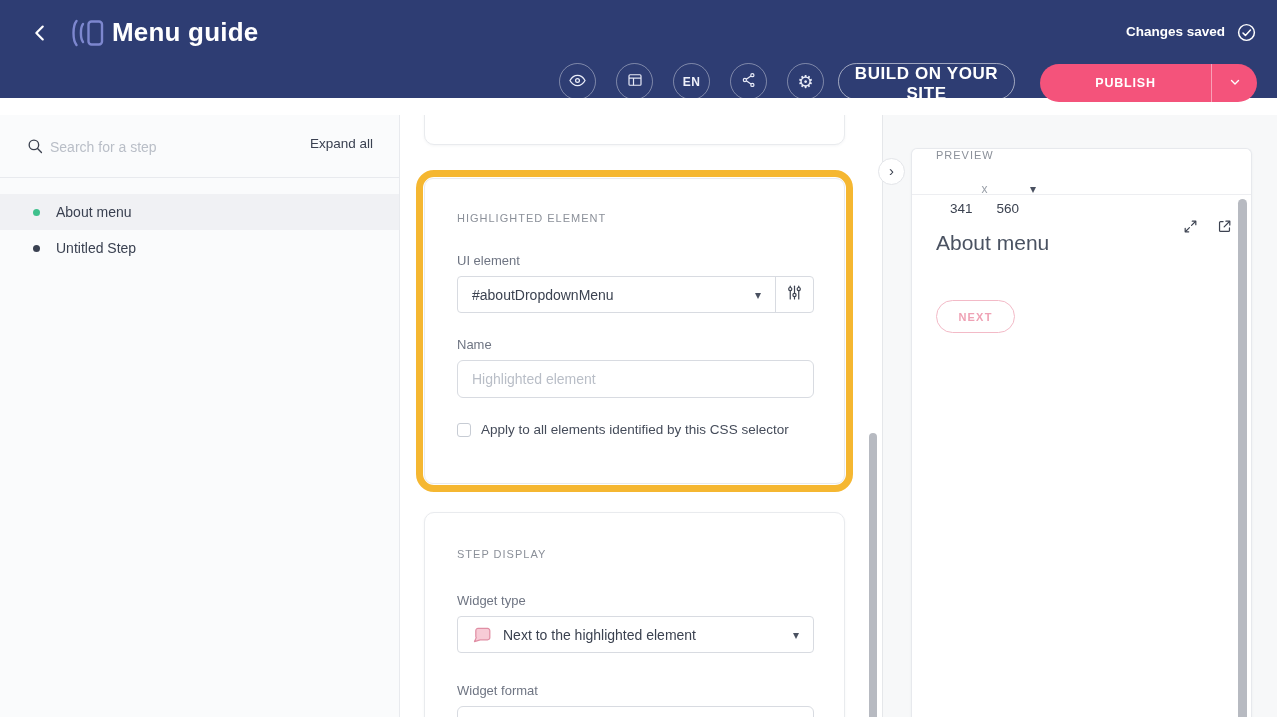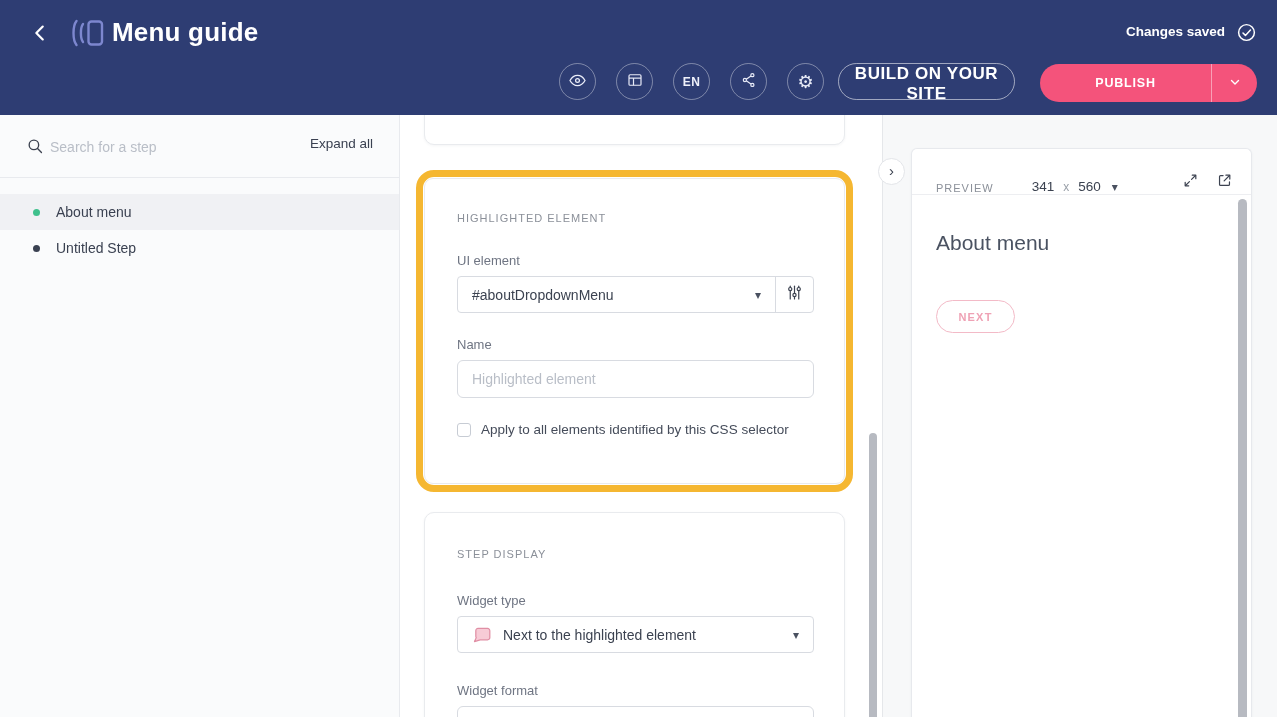--- a/index.html
+++ b/index.html
@@ -1,21 +1,21 @@
 <!DOCTYPE html>
 <html><head>
 <meta charset="utf-8">
 <style>
   * { margin:0; padding:0; box-sizing:border-box; }
   html,body { width:1277px; height:717px; }
   body { font-family:"Liberation Sans","DejaVu Sans",sans-serif; background:#fff; overflow:hidden; }
   .root { position:relative; width:1277px; height:717px; overflow:hidden; background:#fff; }
 
   
-  .topbar { position:absolute; left:0; top:0; width:1277px; height:115px; background:#2e3d73; z-index:30; }
+  .topbar { position:absolute; left:0; top:0; width:1277px; height:98px; background:#2e3d73; z-index:30; }
   .back-btn { position:absolute; left:26px; top:20px; width:28px; height:28px; background:none; border:none; cursor:pointer; }
   .logo { position:absolute; left:70px; top:17px; }
   .app-title { position:absolute; left:112px; top:17px; font-size:26px; font-weight:600; color:#ffffff; letter-spacing:0.2px; }
   .tabs { position:absolute; left:72px; top:72px; display:flex; gap:55px; }
   .tab { position:relative; background:none; border:none; font-family:inherit; font-size:12px; font-weight:700; letter-spacing:0.7px; color:#8d97c6; cursor:pointer; padding:4px 0 12px; }
   .tab.active { color:#ffffff; }
   .tab.active::after { content:""; position:absolute; left:-2px; right:-6px; bottom:0; height:3px; background:#8b93d6; border-radius:2px; }
   .hdr-saved { position:absolute; right:52px; top:24px; font-size:13.5px; font-weight:700; color:#ffffff; }
   .hdr-saved-icon { position:absolute; right:20px; top:22px; }
   .circle-btns { position:absolute; left:559px; top:63px; display:flex; gap:20px; }
@@ -59,24 +59,24 @@
   .checkbox-row { position:absolute; left:32px; display:flex; align-items:center; gap:10px; cursor:pointer; }
   .checkbox-box { width:14px; height:14px; border:1px solid #c7ccd4; border-radius:3px; background:#fff; flex:0 0 auto; }
   .checkbox-label { font-size:13.5px; color:#454c5a; }
   .sd-card { left:24px; top:397px; width:421px; height:240px; border-radius:10px 10px 0 0; }
   .mid-scrollbar { position:absolute; left:469px; top:318px; width:8px; height:290px; background:#b7bac1; border-radius:4px; }
 
   
   .right-panel { position:absolute; left:882px; top:115px; width:395px; height:602px; background:#f7f8f9; border-left:1px solid #e5e7ea; }
   .collapse-btn { position:absolute; left:-5px; top:43px; width:27px; height:27px; border-radius:50%; background:#ffffff; border:1px solid #e3e5e9; color:#3c4250; font-size:15px; line-height:1; cursor:pointer; display:flex; align-items:center; justify-content:center; padding-bottom:2px; z-index:5; }
   .preview-card { position:absolute; left:28px; top:33px; width:341px; height:584px; background:#ffffff; border:1px solid #e7e9ed; border-bottom:none; border-radius:6px 6px 0 0; box-shadow:0 1px 3px rgba(40,50,80,0.05); }
-  .preview-header { position:relative; height:46px; border-bottom:1px solid #edeef1; display:flex; align-items:flex-end; }
+  .preview-header { position:relative; height:46px; border-bottom:1px solid #edeef1; display:flex; align-items:flex-start;flex-direction:column; }
   .preview-title { font-size:11px; letter-spacing:1px; color:#8b9099; margin-left:24px; }
   .dims { display:flex; align-items:center; gap:9px; margin-left:38px; background:none; border:none; font-family:inherit; cursor:pointer; }
-  .dims .num { font-size:13.5px; color:#3b4250; }
+  .dims .num { font-size:13.5px; color:#3b4250;margin-top:40px; }
   .dims .sep { font-size:12px; color:#9aa0a9; }
   .dims .caret-down { padding:0; margin-left:2px; }
   .preview-header-icons { margin-left:auto; margin-right:16px; display:flex; gap:13px; }
   .icon-btn { background:none; border:none; cursor:pointer; padding:2px; display:flex; align-items:center; justify-content:center; }
   .preview-step-title { position:absolute; left:24px; top:82px; font-size:21px; color:#4a5261; }
   .next-btn { position:absolute; left:24px; top:151px; width:79px; height:33px; border:1px solid #f3bac7; border-radius:17px; background:#fff; color:#efa2b5; font-family:inherit; font-size:11px; font-weight:600; letter-spacing:1.2px; cursor:pointer; }
   .preview-scrollbar { position:absolute; right:4px; top:50px; width:9px; height:530px; background:#b7bac1; border-radius:5px; }
 </style>
 </head>
 <body>

